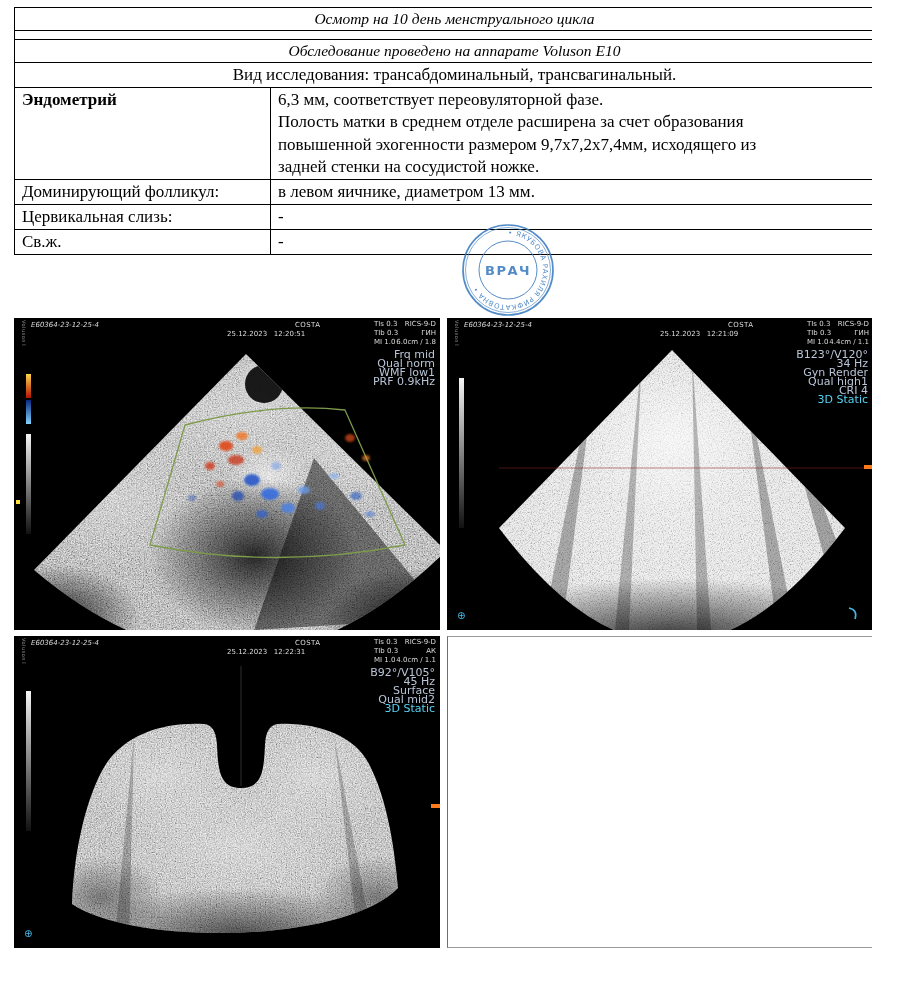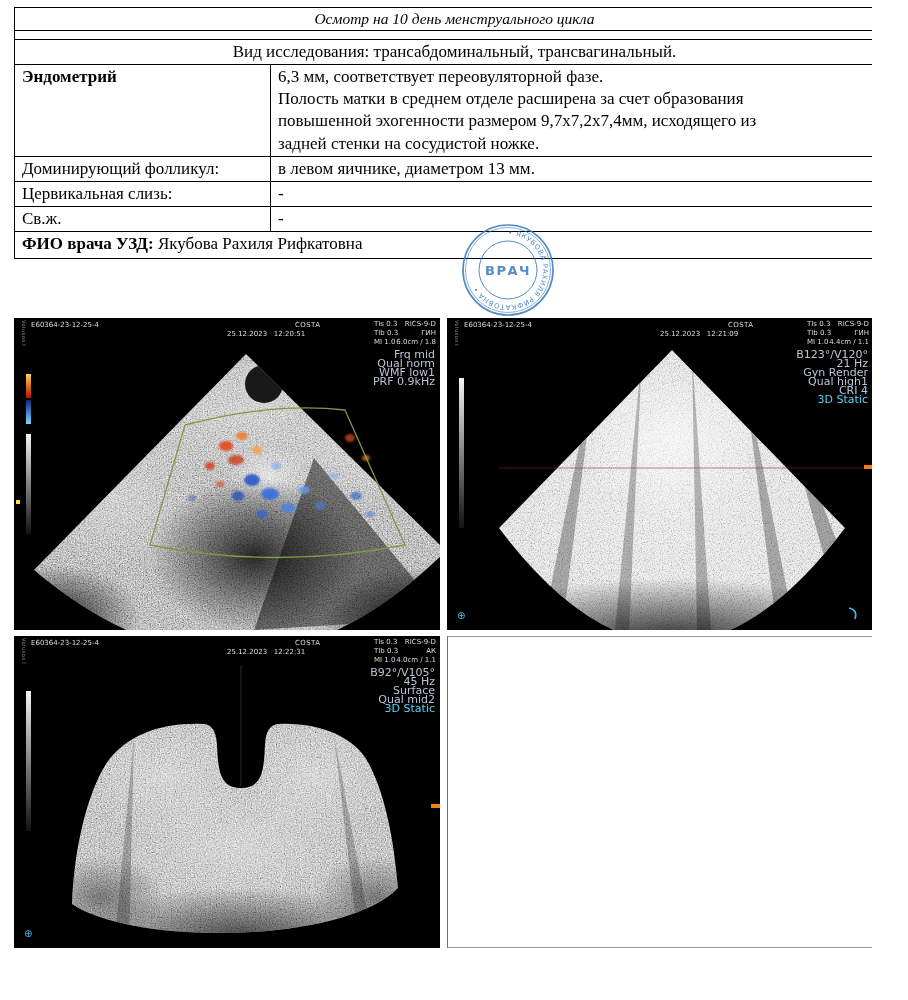--- a/index.html
+++ b/index.html
@@ -30,21 +30,21 @@
   .panel{ position:absolute; width:426px; height:312px; background:#000; overflow:hidden; }
   .p0{ left:0; top:0; } .p1{ left:433px; top:0; } .p2{ left:0; top:318px; }
   .empty-cell{ position:absolute; left:433px; top:318px; width:426px; height:312px;
     background:#fff; border:1px solid #9a9a9a; border-left:1px solid #6f6f6f; }
   .scene{ position:absolute; left:0; top:0; width:426px; height:312px; }
   
   .phead{ position:absolute; left:0; top:0; right:0; height:30px;
     font-family:"DejaVu Sans", sans-serif; font-size:7px; color:#ddd; }
   .plogo{ position:absolute; left:3px; top:2px; width:10px; height:27px;
     writing-mode:vertical-rl; font-size:5px; color:#8a8a8a; letter-spacing:.5px; }
-  .pid{ position:absolute; left:17px; top:3px; }
+  .pid{ position:absolute; left:17px; top:3px;font-style:italic; }
   .pdate{ position:absolute; left:198px; top:12px; white-space:pre;margin-left:15px; }
   .pstation{ position:absolute; left:281px; top:3px; letter-spacing:.4px; }
   .pti{ position:absolute; left:336px; top:2px; line-height:9px;margin-left:24px; }
   .pprobe{ position:absolute; right:4px; top:2px; text-align:right; line-height:9px; }
   .pparams{ position:absolute; right:5px; top:32px; text-align:right;
     font-family:"DejaVu Sans", sans-serif; font-size:11px; color:#b9c4d6; line-height:9px; }
   .pparams .cyan{ color:#59d2f2; }
 </style>
 </head>
 <body>
@@ -115,20 +115,23 @@
         <col style="width:256px">
         <col>
       </colgroup>
     <tbody>
         <tr class="rc ri">
       <td colspan="2">Осмотр на 10 день менструального цикла</td>
     </tr>
     <tr class="rempty">
           <td colspan="2"></td>
         </tr>
+    <tr class="rc ri">
+      <td colspan="2">Обследование проведено на аппарате Voluson E10</td>
+    </tr>
     <tr class="rc rhead">
       <td colspan="2">Вид исследования: трансабдоминальный, трансвагинальный.</td>
     </tr>
     <tr>
 
       <td class="lblcell b">Эндометрий</td>
       <td>
         <div>6,3 мм, соответствует переовуляторной фазе.</div>
         <div>Полость матки в среднем отделе расширена за счет образования</div>
         <div>повышенной эхогенности размером 9,7х7,2х7,4мм, исходящего из</div>
@@ -139,26 +142,20 @@
       <td class="lblcell">Доминирующий фолликул:</td>
       <td style="">в левом  яичнике, диаметром 13 мм.</td>
     </tr>
     <tr>
       <td class="lblcell">Цервикальная слизь:</td>
       <td>-</td>
     </tr>
     <tr>
       <td class="lblcell">Св.ж.</td>
       <td>-</td>
-    </tr>
-    <tr>
-      <td colspan="2" style="height:27px">
-        <span class="b">ФИО врача УЗД:</span>
-        <span>Якубова Рахиля Рифкатовна</span>
-      </td>
     </tr>
   </tbody>
     </table>
 
   <div class="stamp">
     <svg viewBox="0 0 96 96" width="96" height="96">
       <g fill="none" stroke="#3c7cc0">
         <circle cx="48" cy="48" r="45" stroke-width="1.7"></circle>
         <circle cx="48" cy="48" r="42.5" stroke-width="0.7"></circle>
         <circle cx="48" cy="48" r="29" stroke-width="1"></circle>
@@ -288,21 +285,21 @@
           <div>MI 1.0</div>
         </div>
         <div class="pprobe">
           <div>RICS-9-D</div>
           <div>ГИН</div>
           <div>4.4cm / 1.1</div>
         </div>
       </div>
       <div class="pparams">
         <div>B123°/V120°</div>
-        <div>21 Hz</div>
+        <div>34 Hz</div>
         <div>Gyn Render</div>
         <div>Qual high1</div>
         <div>CRI 4</div>
         <div class="cyan">3D Static</div>
       </div>
     </div>
 
     <div class="panel p2">
       <svg class="scene" viewBox="0 0 426 312" preserveAspectRatio="none">
         <rect width="426" height="312" fill="#000"></rect>

